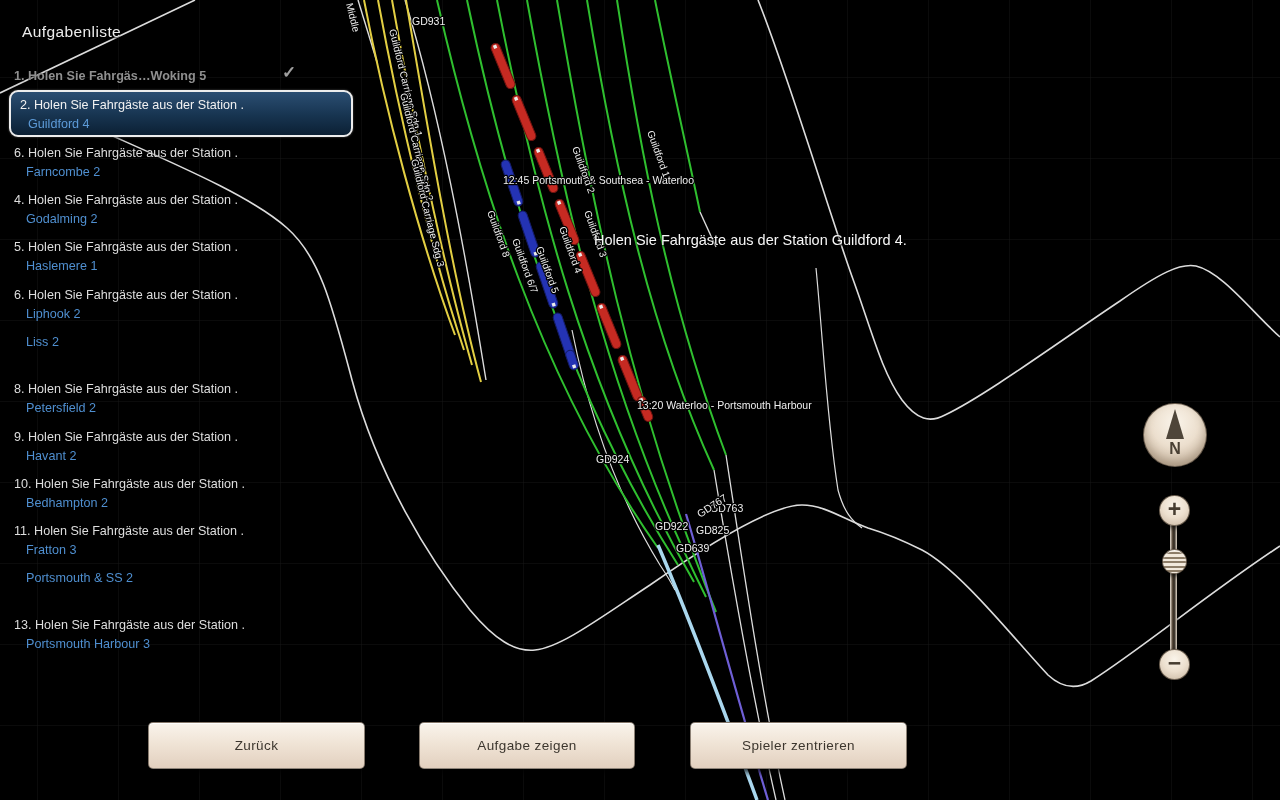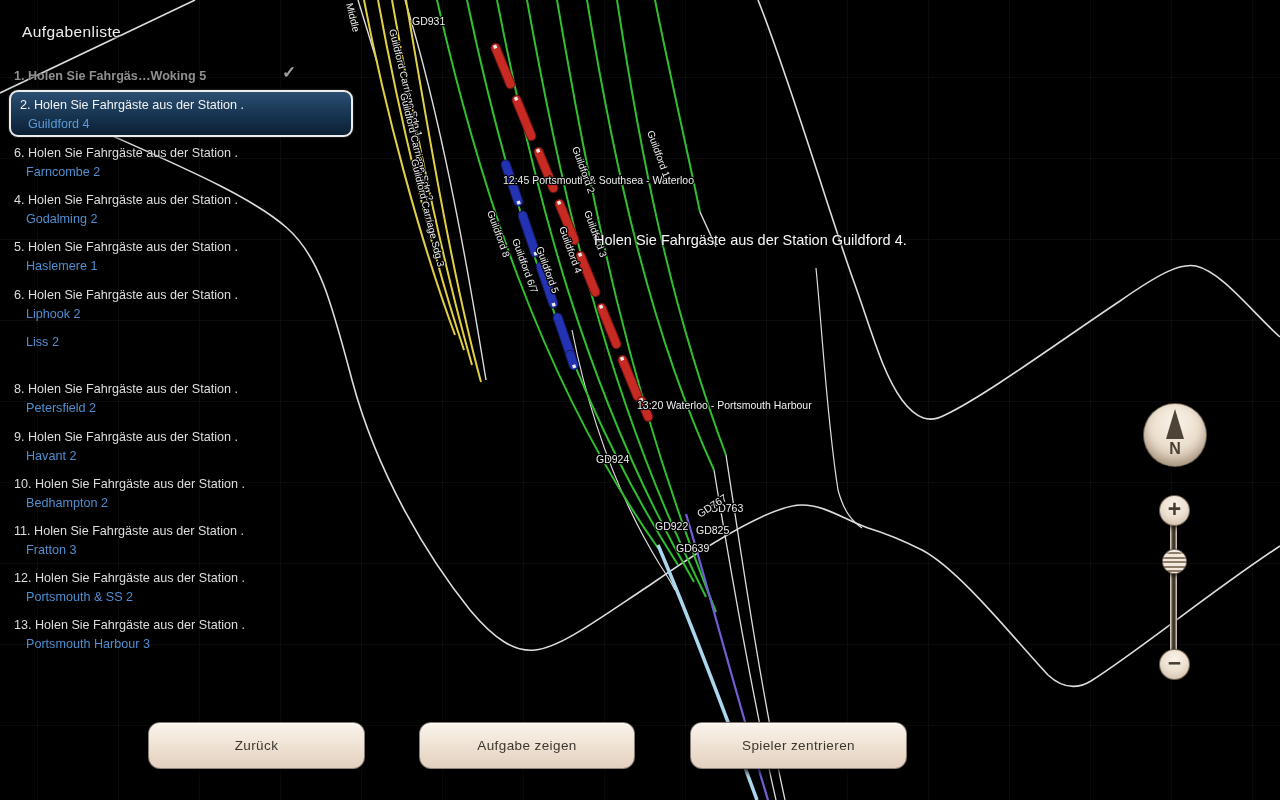--- a/index.html
+++ b/index.html
@@ -26,21 +26,21 @@
   .selected-box .inner{position:absolute;left:9px;top:4px;font-size:12.6px;
         line-height:18.5px;color:#f2f2f2;white-space:nowrap;}
   .selected-box .station{color:#5d9bd8;margin-left:8px;display:block;}
 
   
   #hint{position:absolute;left:594px;top:224px;z-index:3;font-size:14.5px;color:#f7f7f7;
         text-shadow:0 0 3px #000,1px 1px 2px #000;white-space:nowrap;margin-top:8px;}
 
   
   .game-btn{position:absolute;top:722px;width:217px;height:47px;z-index:6;
-        border:1px solid rgba(70,58,46,.6);border-radius:12px;
+        border:1px solid rgba(70,58,46,.6);border-radius:5px;
         background:linear-gradient(180deg,#faf4ec 0%,#f0e4d6 45%,#e2d0bf 100%);
         box-shadow:0 3px 6px rgba(0,0,0,.85), inset 0 1px 0 rgba(255,255,255,.9);
         color:#3c362e;font-size:13.5px;letter-spacing:.4px;
         font-family:"Liberation Sans", sans-serif;cursor:pointer;}
 
   
   #compass{position:absolute;left:1143px;top:403px;width:62px;height:62px;z-index:6;
         border-radius:50%;
         background:radial-gradient(circle at 50% 30%,#faf4ea 0%,#ecdfce 45%,#cdbba6 78%,#b7a691 100%);
         border:1px solid rgba(80,68,54,.8);
@@ -245,21 +245,20 @@
 </div>
 <div class="task" style="top:475px">
   <span class="label">10. Holen Sie Fahrgäste aus der Station .</span>
   <span class="station">Bedhampton 2</span>
 </div>
 <div class="task" style="top:522px">
   <span class="label">11. Holen Sie Fahrgäste aus der Station .</span>
   <span class="station">Fratton 3</span>
 </div>
 <div class="task" style="top:569px">
-  <span class="label">12. Holen Sie Fahrgäste aus der Station .</span>
   <span class="station">Portsmouth &amp; SS 2</span>
 </div>
 <div class="task" style="top:616px">
   <span class="label">13. Holen Sie Fahrgäste aus der Station .</span>
   <span class="station">Portsmouth Harbour 3</span>
 </div>
 
 <div id="hint">Holen Sie Fahrgäste aus der Station Guildford 4.</div>
 
 <div id="compass">

